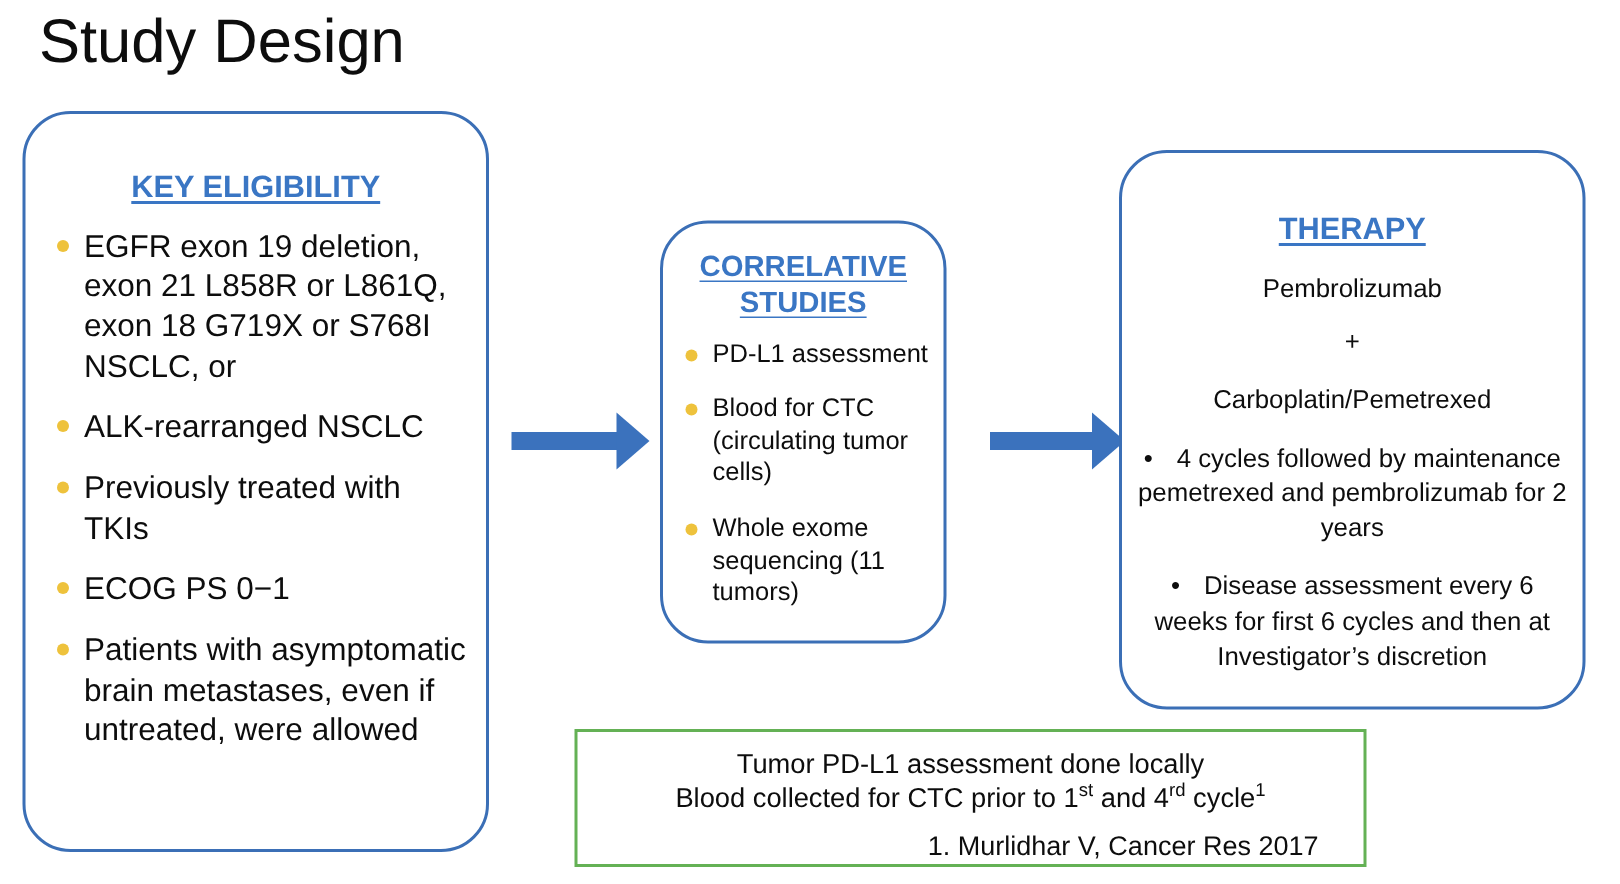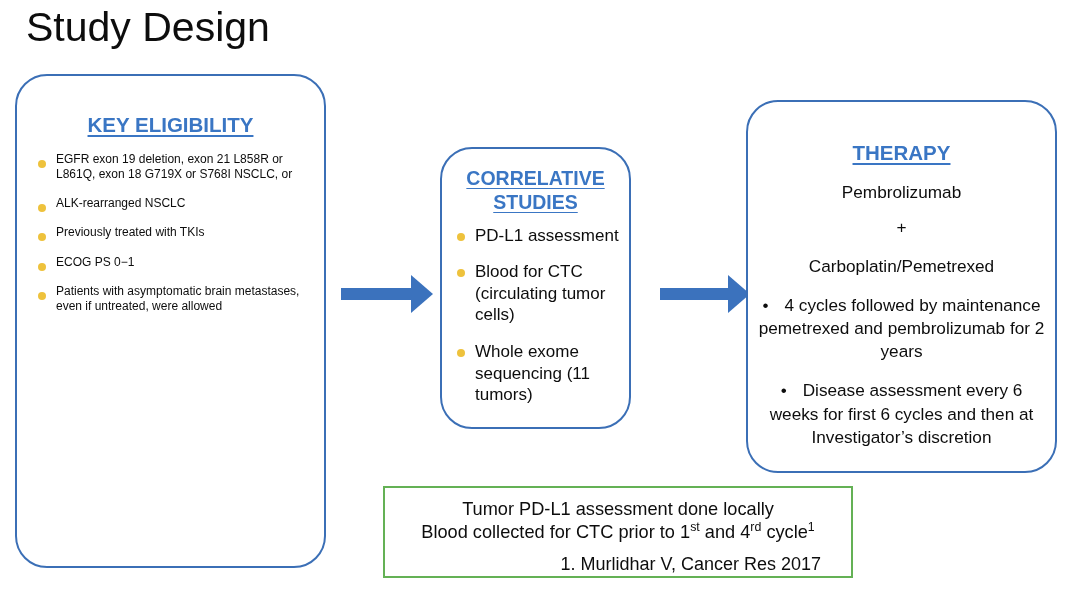--- a/index.html
+++ b/index.html
@@ -58,21 +58,21 @@
   }
   .bullet-list {
     list-style: none;
     margin: 0;
     padding: 0 12px 0 18px;
   }
   .bullet-item {
     position: relative;
     padding-left: 21px;
     margin-bottom: 14px;
-    font-size: 12px;
+    font-size: 21px;
     line-height: 1.27;
     color: #0d0d0d;
   }
   .bullet-item::before {
     content: "";
     position: absolute;
     left: 3px;
     top: 8px;
     width: 8px;
     height: 8px;
@@ -160,21 +160,21 @@
   #arrow-1 .head  { left: 70px; }
   #arrow-2 { left: 660px; top: 275px; width: 92px; }
   #arrow-2 .shaft { width: 70px; }
   #arrow-2 .head  { left: 68px; }
 
   
   #box-note {
     position: absolute;
     left: 383px;
     top: 486px;
-    width: 470px;
+    width: 528px;
     height: 92px;
     border: 2px solid #64b155;
     background: #ffffff;
     box-sizing: border-box;
   }
   .note-line {
     text-align: center;
     font-size: 18.2px;
     line-height: 1.28;
     color: #0d0d0d;

